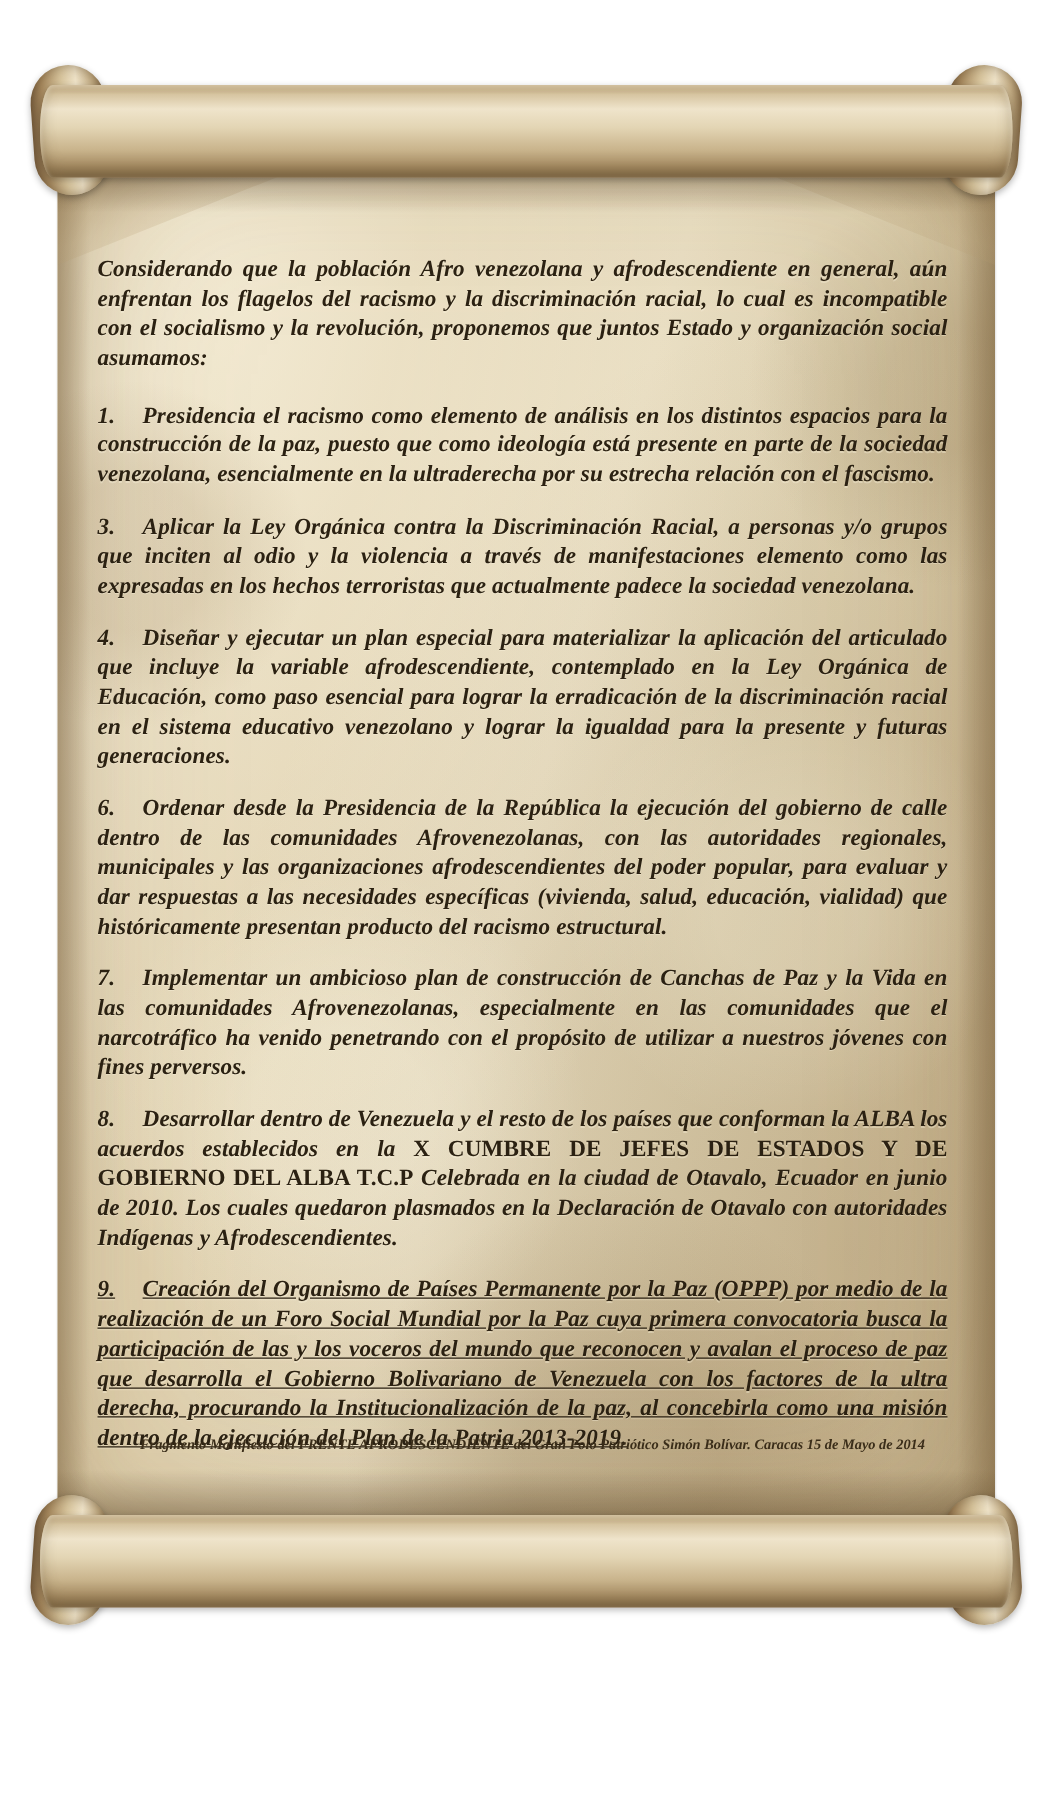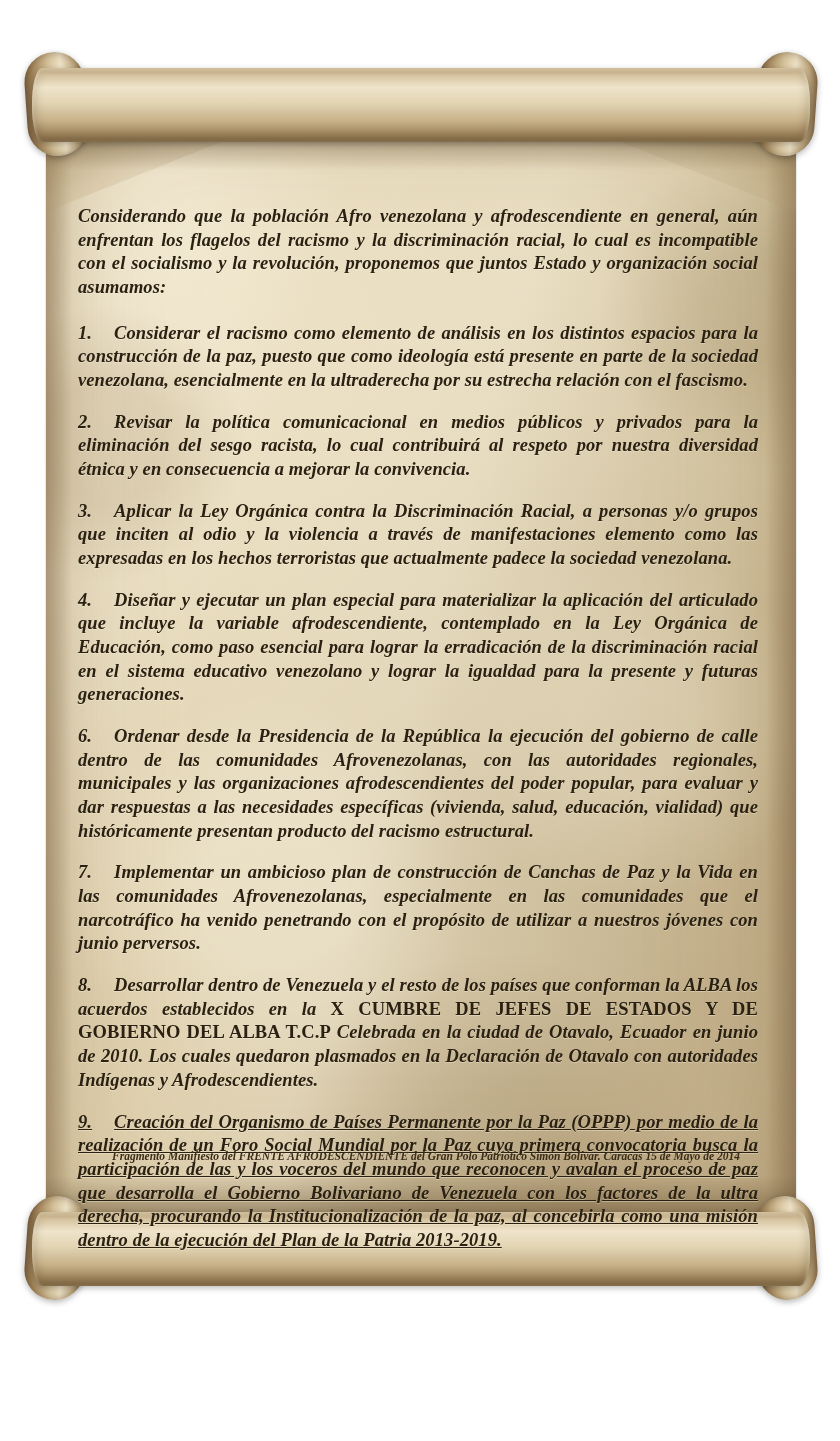--- a/index.html
+++ b/index.html
@@ -199,42 +199,39 @@
 
   <div class="curl curl-bl"></div>
   <div class="curl curl-br"></div>
   <div class="roll roll-bottom"></div>
 
   <div class="content">
 
     <p class="para intro">Considerando  que la población Afro venezolana y afrodescendiente en general,  aún enfrentan los flagelos del racismo y la discriminación racial, lo cual es incompatible con el socialismo y la revolución,  proponemos  que juntos  Estado  y organización social  asumamos:</p>
 
     <p class="para">
-      <span class="num">1.</span><span>Considerar el  racismo como elemento de análisis en los distintos espacios para la construcción de la paz,  puesto que  como ideología está presente en parte de la sociedad venezolana,  esencialmente en la ultraderecha por su estrecha relación con el fascismo.</span>
-    </p>
-
-    <p class="para">
-      <span class="num">2.</span><span>Revisar la política comunicacional en medios públicos y privados para la eliminación del sesgo racista, lo cual contribuirá al respeto  por  nuestra diversidad étnica y en consecuencia a mejorar la convivencia.</span>
-    </p>
+      <span class="num">1.</span><span>Presidencia el  racismo como elemento de análisis en los distintos espacios para la construcción de la paz,  puesto que  como ideología está presente en parte de la sociedad venezolana,  esencialmente en la ultraderecha por su estrecha relación con el fascismo.</span>
+    </p>
+
 
     <p class="para">
       <span class="num">3.</span><span>Aplicar  la Ley Orgánica contra la Discriminación Racial, a personas y/o grupos que inciten al odio y la violencia a través de manifestaciones elemento  como las  expresadas en los hechos terroristas que actualmente  padece la sociedad venezolana.</span>
     </p>
 
     <p class="para">
       <span class="num">4.</span><span>Diseñar y ejecutar un plan  especial para materializar la aplicación del articulado que incluye la variable afrodescendiente, contemplado en la  Ley Orgánica de Educación, como paso esencial  para lograr la erradicación de la discriminación racial en el sistema educativo venezolano y lograr  la igualdad  para la presente y futuras generaciones.</span>
     </p>
 
 
     <p class="para">
       <span class="num">6.</span><span>Ordenar desde la Presidencia de la República la ejecución del gobierno de calle dentro de las comunidades Afrovenezolanas, con las autoridades regionales, municipales y las organizaciones afrodescendientes del poder popular, para evaluar y dar respuestas a las necesidades específicas (vivienda, salud, educación, vialidad) que históricamente presentan producto del racismo estructural.</span>
     </p>
 
     <p class="para">
-      <span class="num">7.</span><span>Implementar un ambicioso plan de construcción de Canchas de Paz y la Vida en las comunidades Afrovenezolanas, especialmente en las comunidades que el narcotráfico ha venido penetrando con el propósito de utilizar a nuestros jóvenes con junio perversos.</span>
+      <span class="num">7.</span><span>Implementar un ambicioso plan de construcción de Canchas de Paz y la Vida en las comunidades Afrovenezolanas, especialmente en las comunidades que el narcotráfico ha venido penetrando con el propósito de utilizar a nuestros jóvenes con fines perversos.</span>
     </p>
 
     <p class="para">
       <span class="num">8.</span><span>Desarrollar dentro de Venezuela y el resto de los países que conforman la ALBA los acuerdos establecidos en la </span><span class="emph">X CUMBRE DE JEFES DE ESTADOS Y DE GOBIERNO DEL ALBA T.C.P</span><span> Celebrada en la ciudad de Otavalo, Ecuador en junio de 2010. Los cuales quedaron plasmados en la Declaración de Otavalo con autoridades Indígenas y Afrodescendientes.</span>
     </p>
 
     <p class="para item9">
       <span class="num">9.</span><span>Creación del Organismo de Países Permanente por la Paz (OPPP) por medio de  la realización de un Foro Social Mundial por la Paz cuya primera convocatoria busca la participación de las y los voceros del mundo que  reconocen y avalan  el proceso de paz que desarrolla el Gobierno Bolivariano de  Venezuela con los factores de la ultra derecha, procurando la Institucionalización de la paz, al concebirla como una misión dentro de la ejecución del Plan de la Patria 2013-2019.</span>
     </p>
 

